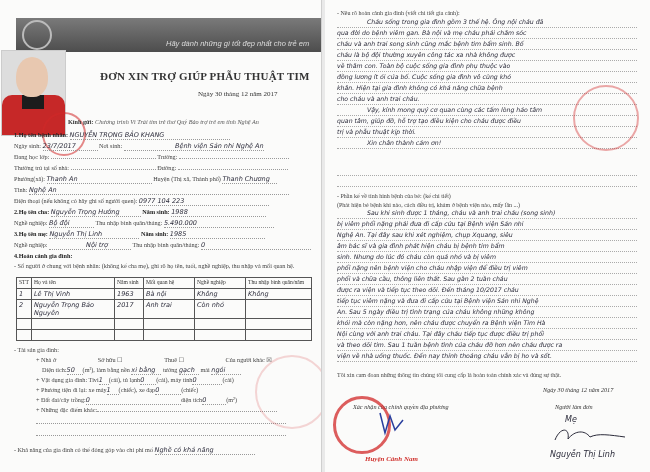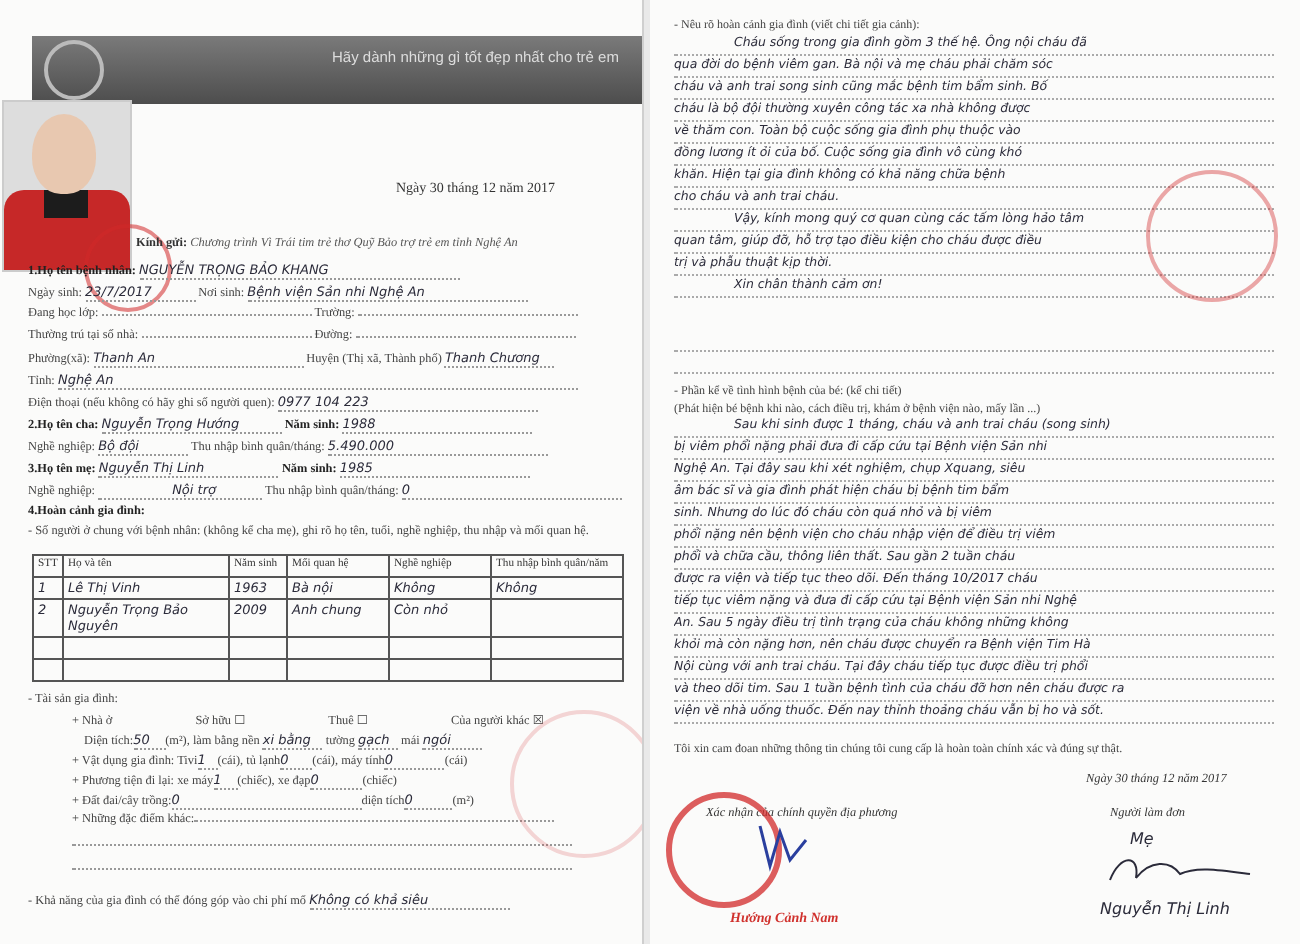--- a/index.html
+++ b/index.html
@@ -3,21 +3,21 @@
 <meta charset="utf-8">
 <style>
   html,body{margin:0;padding:0;}
   body{width:650px;height:472px;background:#e9e9e9;font-family:"Liberation Serif",serif;color:#333;overflow:hidden;position:relative;}
   .page{position:absolute;top:0;background:#fbfbfa;height:472px;box-sizing:border-box;overflow:hidden;}
   .left{left:0;width:322px;border-right:1px solid #cfcfcf;}
   .right{left:325px;width:325px;}
   .banner{position:absolute;left:16px;top:18px;width:310px;height:34px;background:linear-gradient(#7a7a7a,#4d4d4d);}
   .banner .logo{position:absolute;left:6px;top:2px;width:30px;height:30px;border-radius:50%;border:2px solid #bbb;box-sizing:border-box;}
   .banner .org{position:absolute;left:44px;top:4px;color:#f2f2f2;font-family:"Liberation Sans",sans-serif;font-size:8.5px;font-weight:bold;letter-spacing:.3px;white-space:nowrap;}
-  .banner .slogan{position:absolute;left:150px;top:6px;color:#ddd;font-family:"Liberation Sans",sans-serif;font-size:7.5px;white-space:nowrap;}
+  .banner .slogan{position:absolute;left:150px;top:21px;color:#ddd;font-family:"Liberation Sans",sans-serif;font-size:7.5px;font-style:italic;white-space:nowrap;}
   .photo{position:absolute;left:1px;top:50px;width:63px;height:84px;background:#ddd;overflow:hidden;border:1px solid #ccc;}
   .photo .face{position:absolute;left:14px;top:6px;width:32px;height:40px;border-radius:50% 50% 45% 45%;background:#e8c8b0;}
   .photo .jacket{position:absolute;left:0;top:44px;width:63px;height:40px;background:#c62828;border-radius:10px 10px 0 0;}
   .photo .collar{position:absolute;left:20px;top:44px;width:22px;height:14px;background:#1c1c1c;}
   .title{position:absolute;left:100px;top:70px;font-size:11px;font-weight:bold;white-space:nowrap;letter-spacing:.2px;}
   .date-top{position:absolute;left:198px;top:90px;font-size:7px;white-space:nowrap;}
   .hw{font-family:"DejaVu Sans",sans-serif;font-style:italic;color:#2b2b3a;font-size:6.5px;}
   .row{position:absolute;left:14px;font-size:6.2px;white-space:nowrap;color:#444;}
   .row b{color:#222;}
   .dots{border-bottom:1px dotted #999;display:inline-block;}
@@ -41,36 +41,37 @@
   </div>
 
   <div class="photo">
     <div class="jacket"></div>
     <div class="collar"></div>
     <div class="face"></div>
   </div>
 
   <div class="stamp" style="left:42px;top:112px;width:40px;height:40px;"></div>
 
+  <div class="title">ĐƠN XIN TRỢ GIÚP PHẪU THUẬT TIM</div>
   <div class="date-top">Ngày 30 tháng 12 năm 2017</div>
 
   <div class="kinhgui">
     <b>Kính gửi:</b>
     <i>Chương trình Vì Trái tim trẻ thơ Quỹ Bảo trợ trẻ em tỉnh Nghệ An</i>
   </div>
 
   <div class="row" style="top:131px;">
     <b>1.Họ tên bệnh nhân:</b>
     <span class="hw dots" style="width:160px;">NGUYỄN TRỌNG BẢO KHANG</span>
   </div>
   <div class="row" style="top:142px;">
     <span>Ngày sinh:</span>
     <span class="hw dots" style="width:55px;">23/7/2017</span>
     <span>Nơi sinh:</span>
-    <span class="hw dots" style="width:140px;">Bệnh viện Sản nhi Nghệ An</span>
+    <span class="hw dots" style="width:140px;text-align:right;">Bệnh viện Sản nhi Nghệ An</span>
   </div>
   <div class="row" style="top:153px;">
     <span>Đang học lớp:</span>
     <span class="dots" style="width:105px;"></span>
     <span>Trường:</span>
     <span class="dots" style="width:110px;"></span>
   </div>
   <div class="row" style="top:164px;">
     <span>Thường trú tại số nhà:</span>
     <span class="dots" style="width:85px;"></span>
@@ -134,22 +135,22 @@
       <td>1</td>
       <td>Lê Thị Vinh</td>
       <td>1963</td>
       <td>Bà nội</td>
       <td>Không</td>
       <td>Không</td>
     </tr>
     <tr class="hw">
       <td>2</td>
       <td>Nguyễn Trọng Bảo Nguyên</td>
-      <td>2009</td>
-      <td>Anh chung</td>
+      <td>2017</td>
+      <td>Anh trai</td>
       <td>Còn nhỏ</td>
       <td></td>
     </tr>
     <tr>
           <td></td>
           <td></td>
           <td></td>
           <td></td>
           <td></td>
           <td></td>
@@ -189,21 +190,21 @@
   <div class="row" style="top:396px;left:36px;">
     <span>+ Đất đai/cây trồng:</span><span class="hw dots" style="width:95px;">0</span><span>diện tích</span><span class="hw dots" style="width:24px;">0</span><span>(m²)</span>
   </div>
   <div class="row" style="top:406px;left:36px;">
     <span>+ Những đặc điểm khác:</span><span class="dots" style="width:180px;"></span>
   </div>
   <div class="row" style="top:418px;left:36px;"><span class="dots" style="width:250px;"></span></div>
   <div class="row" style="top:430px;left:36px;"><span class="dots" style="width:250px;"></span></div>
   <div class="row" style="top:446px;">
     <span>- Khả năng của gia đình có thể đóng góp vào chi phí mổ</span>
-    <span class="hw dots" style="width:100px;">Không có khả siêu</span>
+    <span class="hw dots" style="width:100px;">Nghề có khả năng</span>
   </div>
   <div class="stamp" style="left:255px;top:355px;width:70px;height:70px;border-color:rgba(210,40,40,.18);"></div>
 </div>
 
 <div class="page right">
   <div class="rtext" style="top:10px;">- Nêu rõ hoàn cảnh gia đình (viết chi tiết gia cảnh):</div>
   <div class="hwline" style="top:17px;padding-left:30px;width:270px;">Cháu sống trong gia đình gồm 3 thế hệ. Ông nội cháu đã</div>
   <div class="hwline" style="top:28px;">qua đời do bệnh viêm gan. Bà nội và mẹ cháu phải chăm sóc</div>
   <div class="hwline" style="top:39px;">cháu và anh trai song sinh cũng mắc bệnh tim bẩm sinh. Bố</div>
   <div class="hwline" style="top:50px;">cháu là bộ đội thường xuyên công tác xa nhà không được</div>
@@ -238,21 +239,21 @@
   <div class="hwline" style="top:351px;">viện về nhà uống thuốc. Đến nay thỉnh thoảng cháu vẫn bị ho và sốt.</div>
 
   <div class="rtext" style="top:372px;">Tôi xin cam đoan những thông tin chúng tôi cung cấp là hoàn toàn chính xác và đúng sự thật.</div>
   <div class="sig-block" style="left:218px;top:386px;">Ngày 30 tháng 12 năm 2017</div>
 
   <div class="sig-block" style="left:28px;top:403px;">Xác nhận của chính quyền địa phương</div>
   <div class="stamp" style="left:8px;top:396px;width:52px;height:52px;border-width:3px;border-color:rgba(210,40,40,.75);"></div>
   <svg style="position:absolute;left:50px;top:408px;" width="30" height="30">
       <path d="M5 5 L10 25 L15 8 L20 22 L28 12" stroke="#2a3f9e" stroke-width="1.5" fill="none"></path>
     </svg>
-  <div class="sig-block red" style="left:40px;top:455px;font-size:7px;">Hướng Cảnh Nam</div>
+  <div class="sig-block red" style="left:40px;top:455px;font-size:7px;">Huyện Cảnh Nam</div>
 
   <div class="sig-block" style="left:230px;top:403px;">Người làm đơn</div>
   <div class="sig-block hw" style="left:240px;top:415px;font-size:8px;">Mẹ</div>
   <svg style="position:absolute;left:225px;top:425px;" width="80" height="22">
       <path d="M5 15 C10 2, 20 2, 18 14 C25 5, 35 5, 40 12 C48 8, 60 10, 75 12" stroke="#2b2b3a" stroke-width="1" fill="none"></path>
     </svg>
   <div class="sig-block hw" style="left:225px;top:450px;font-size:8px;">Nguyễn Thị Linh</div>
 </div>
 
 </body></html>

